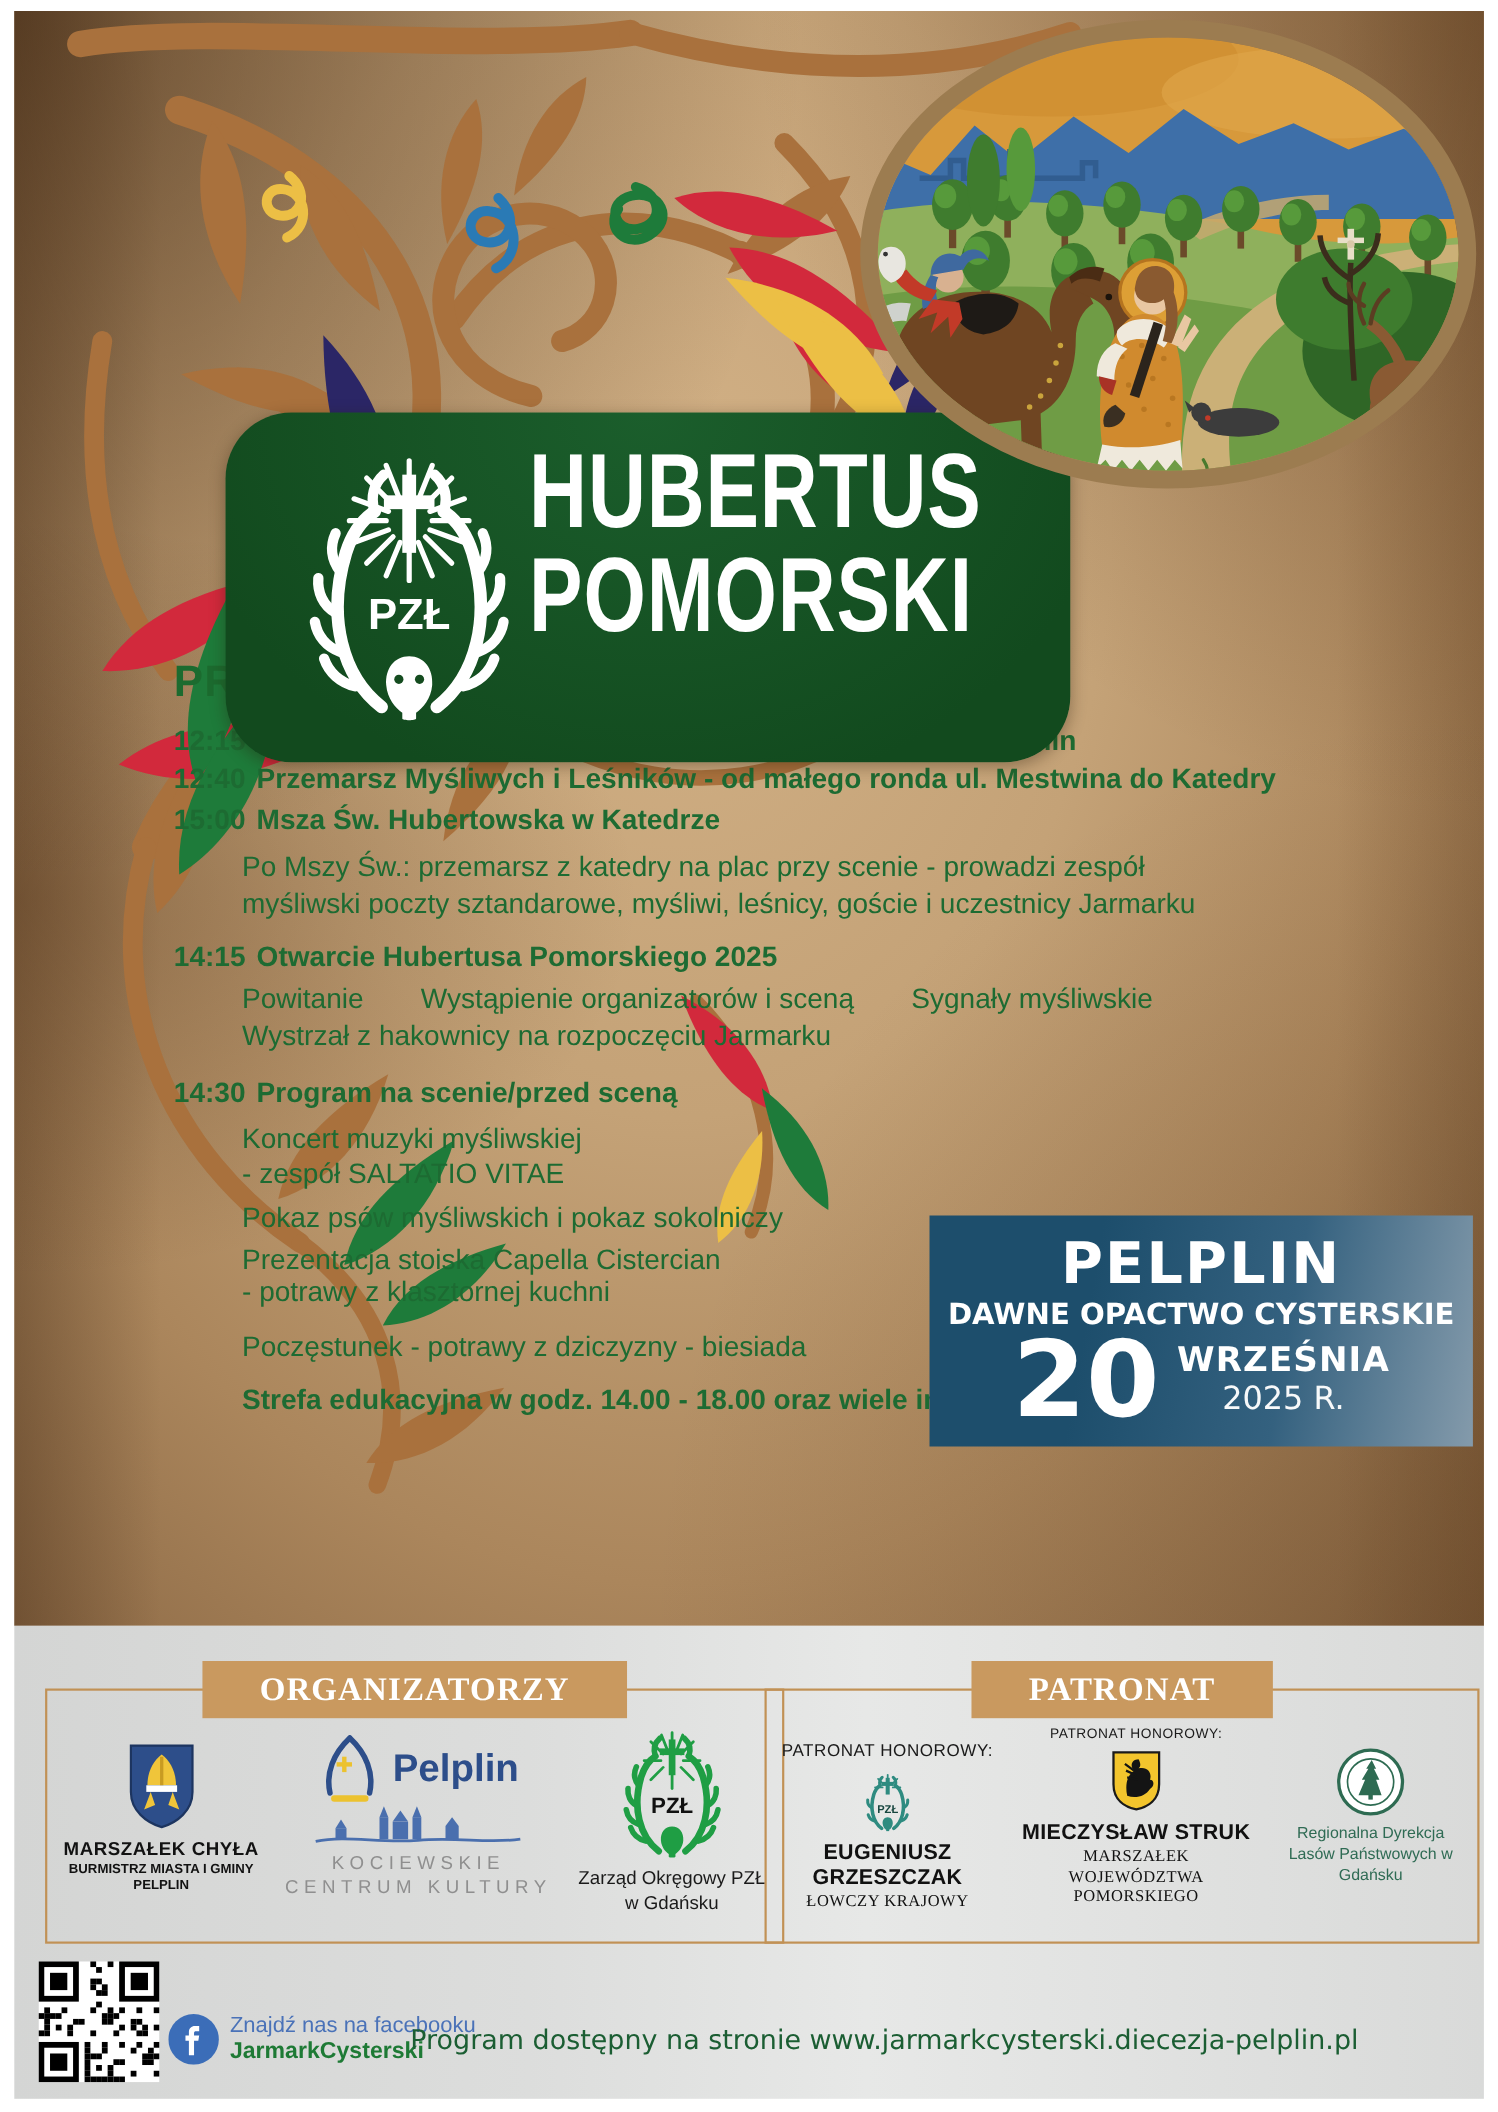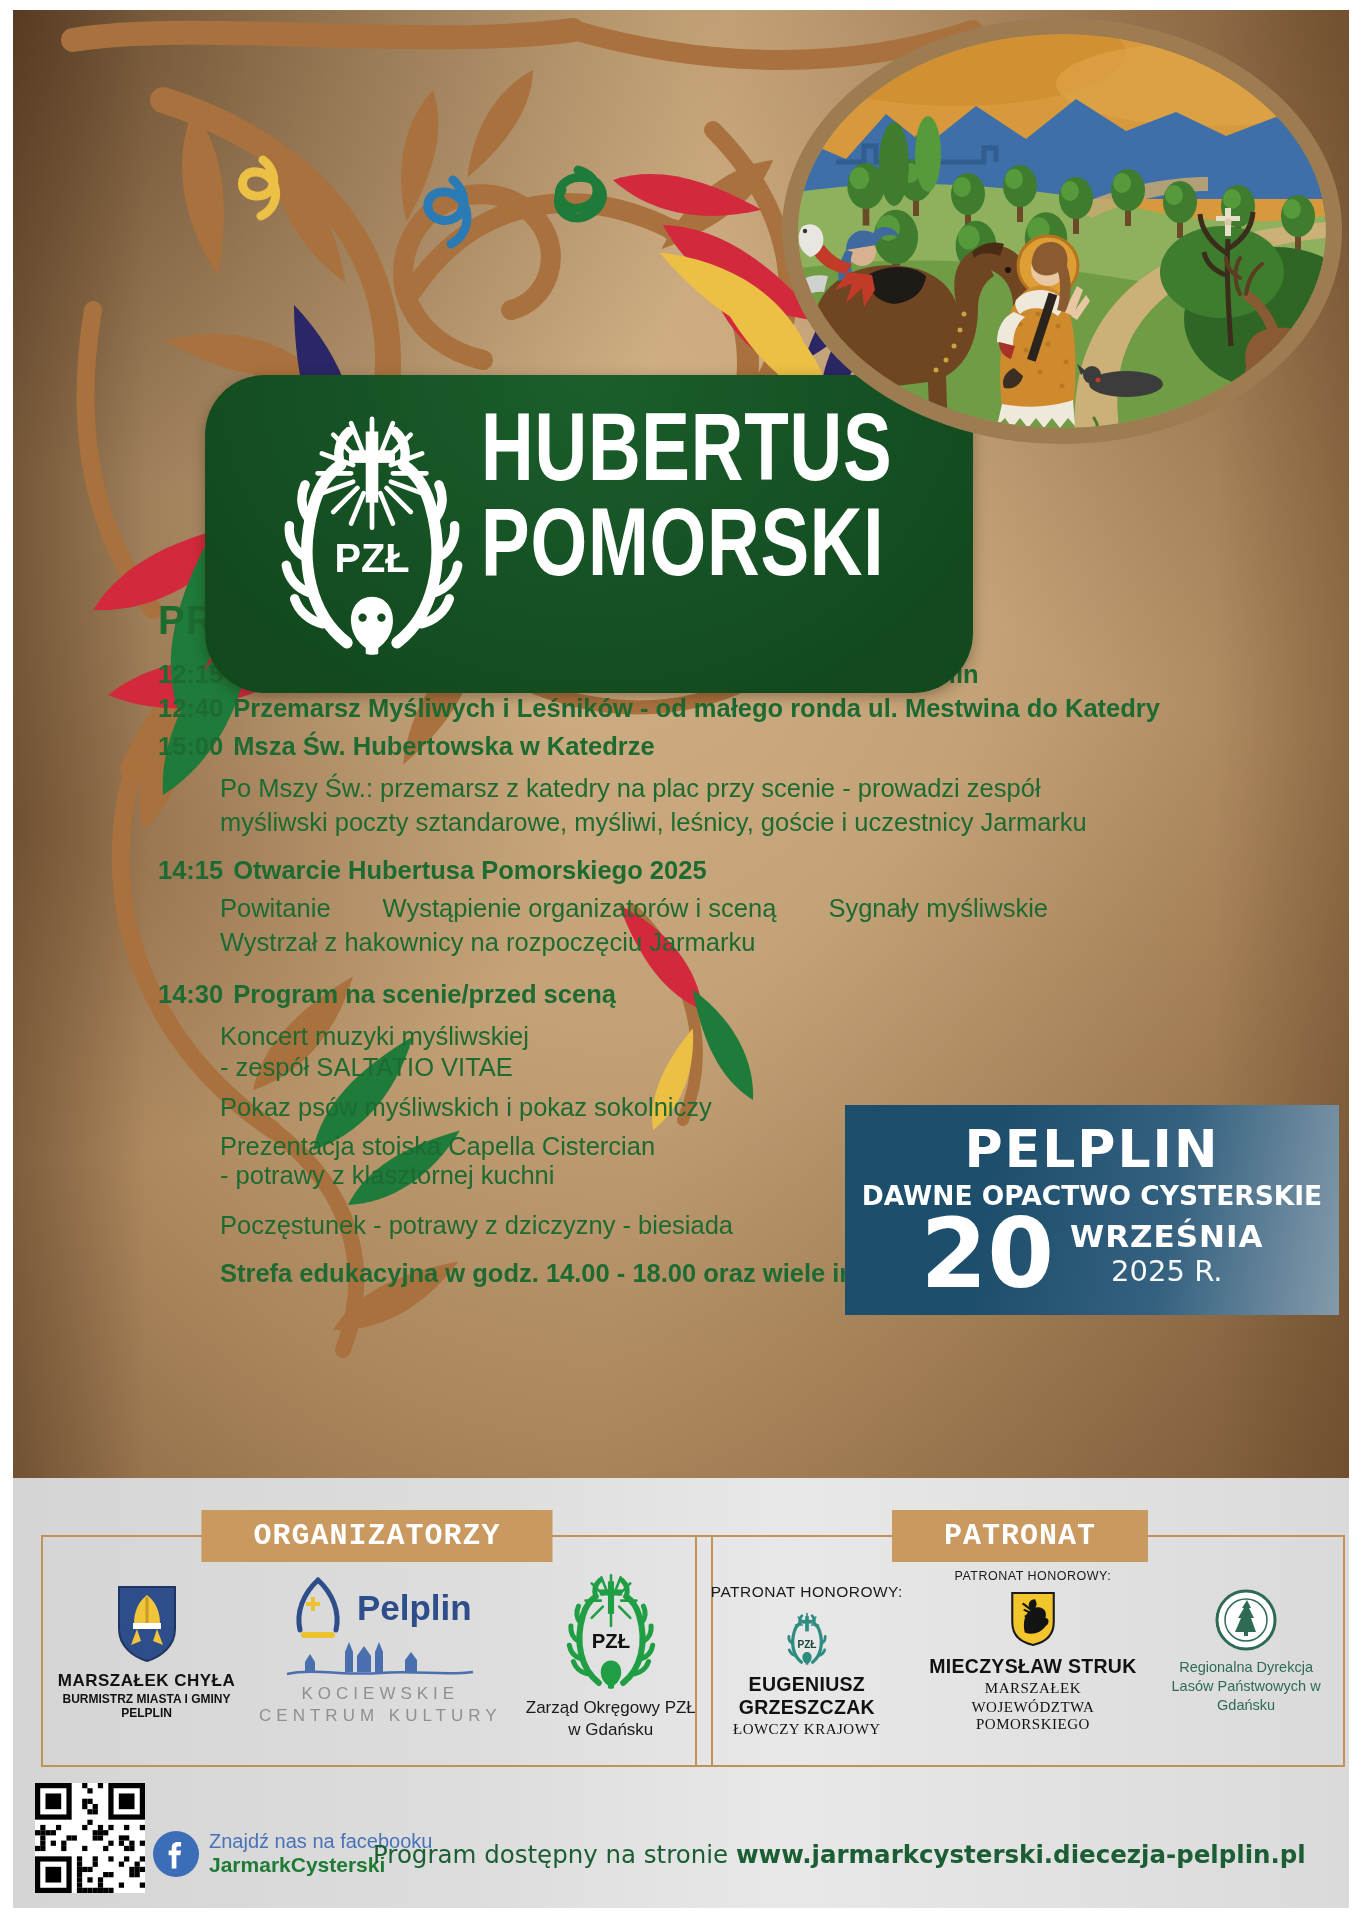--- a/index.html
+++ b/index.html
@@ -48,21 +48,21 @@
   .eb-m1{font-size:31px;font-weight:bold;letter-spacing:1px;}
   .eb-m2{font-size:29px;font-weight:normal;opacity:.96;}
   
   .bottom{position:absolute;left:13px;top:1478px;width:1336px;height:430px;z-index:2;
     background:linear-gradient(90deg,#d4d5d4 0%,#dcdddc 35%,#e7e8e7 58%,#d9dad9 100%);}
   .obox{position:absolute;border:2px solid #c19155;}
   .org-box{left:28px;top:57px;width:668px;height:228px;}
   .pat-box{left:682px;top:57px;width:646px;height:228px;}
   .box-head{position:absolute;top:-27px;left:50%;transform:translateX(-50%);
     background:#c9995f;color:#fff;font-weight:bold;font-size:30px;letter-spacing:1px;
-    padding:9px 52px;white-space:nowrap;font-family:Liberation Mono, monospace;}
+    padding:9px 52px;white-space:nowrap;font-family:Liberation Serif, serif;}
   .cols{display:flex;height:100%;align-items:center;}
   .col{display:flex;flex-direction:column;align-items:center;text-align:center;}
   .org-c1{width:31%;}.org-c2{width:39%;}.org-c3{width:30%;}
   .pat-c1{width:34%;}.pat-c2{width:36%;}.pat-c3{width:30%;}
   .mayor-name{font-size:17px;font-weight:bold;color:#121212;margin-top:6px;letter-spacing:.5px;}
   .mayor-role{font-size:12px;font-weight:bold;color:#121212;margin-top:1px;}
   .pelplin-row{display:flex;align-items:center;gap:10px;}
   .pelplin-word{font-size:35px;font-weight:bold;color:#2d4e8a;}
   .kck-line{font-size:17px;letter-spacing:5px;color:#8f8f8f;margin-top:2px;}
   .pzl-cap{font-size:17px;color:#1a1a1a;margin-top:8px;line-height:22px;}
@@ -72,21 +72,21 @@
   .pat-role{font-size:15px;color:#111;font-family:"Liberation Serif",serif;margin-top:2px;letter-spacing:.5px;}
   .ld-lines{font-size:14.5px;color:#2f6b54;margin-top:6px;line-height:19px;}
   
   .qr{position:absolute;left:22px;top:305px;}
   .fb{position:absolute;left:140px;top:352px;display:flex;align-items:center;gap:10px;}
   .fb-lines{display:flex;flex-direction:column;}
   .fb-l1{font-size:20px;color:#4a72b8;}
   .fb-l2{font-size:21px;font-weight:bold;color:#1e7a35;}
   .url-line{position:absolute;left:360px;top:362px;font-size:24.5px;color:#1b5e33;
     font-family:"DejaVu Sans","Liberation Sans",sans-serif;white-space:nowrap;}
-  .url-line .bold{font-weight:bold;}
+  .url-line .bold{font-weight:normal;}
 </style>
 </head>
 <body>
 
 <div class="poster">
 
   <div class="parchment"></div>
 
   <svg class="ornament" width="1336" height="1468" viewBox="0 0 1336 1468">
     <defs>

